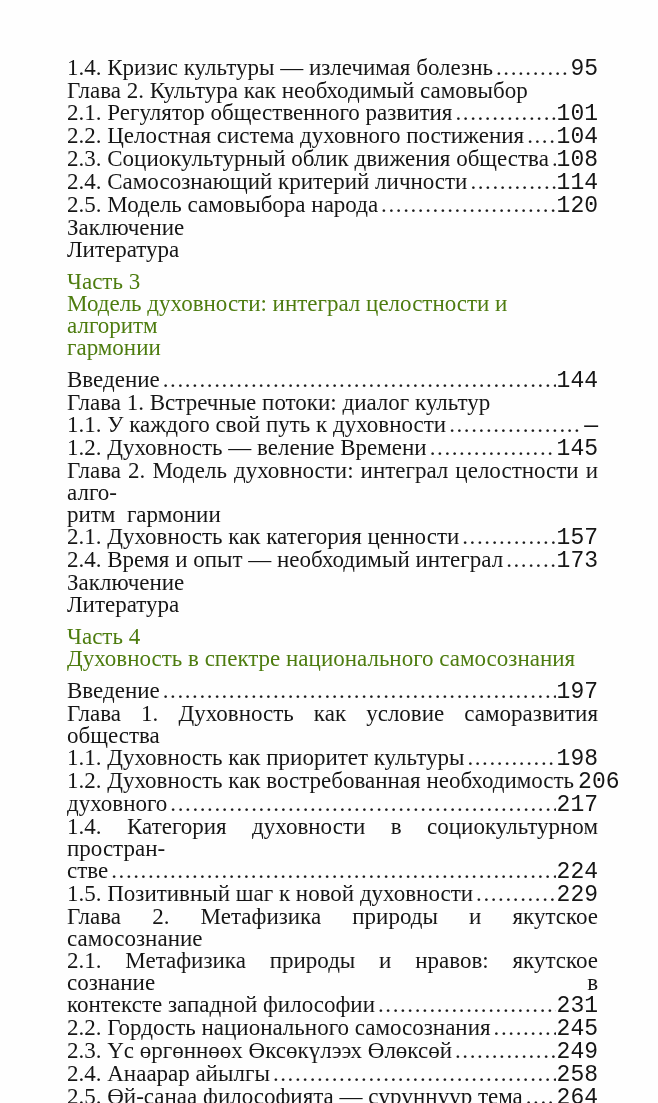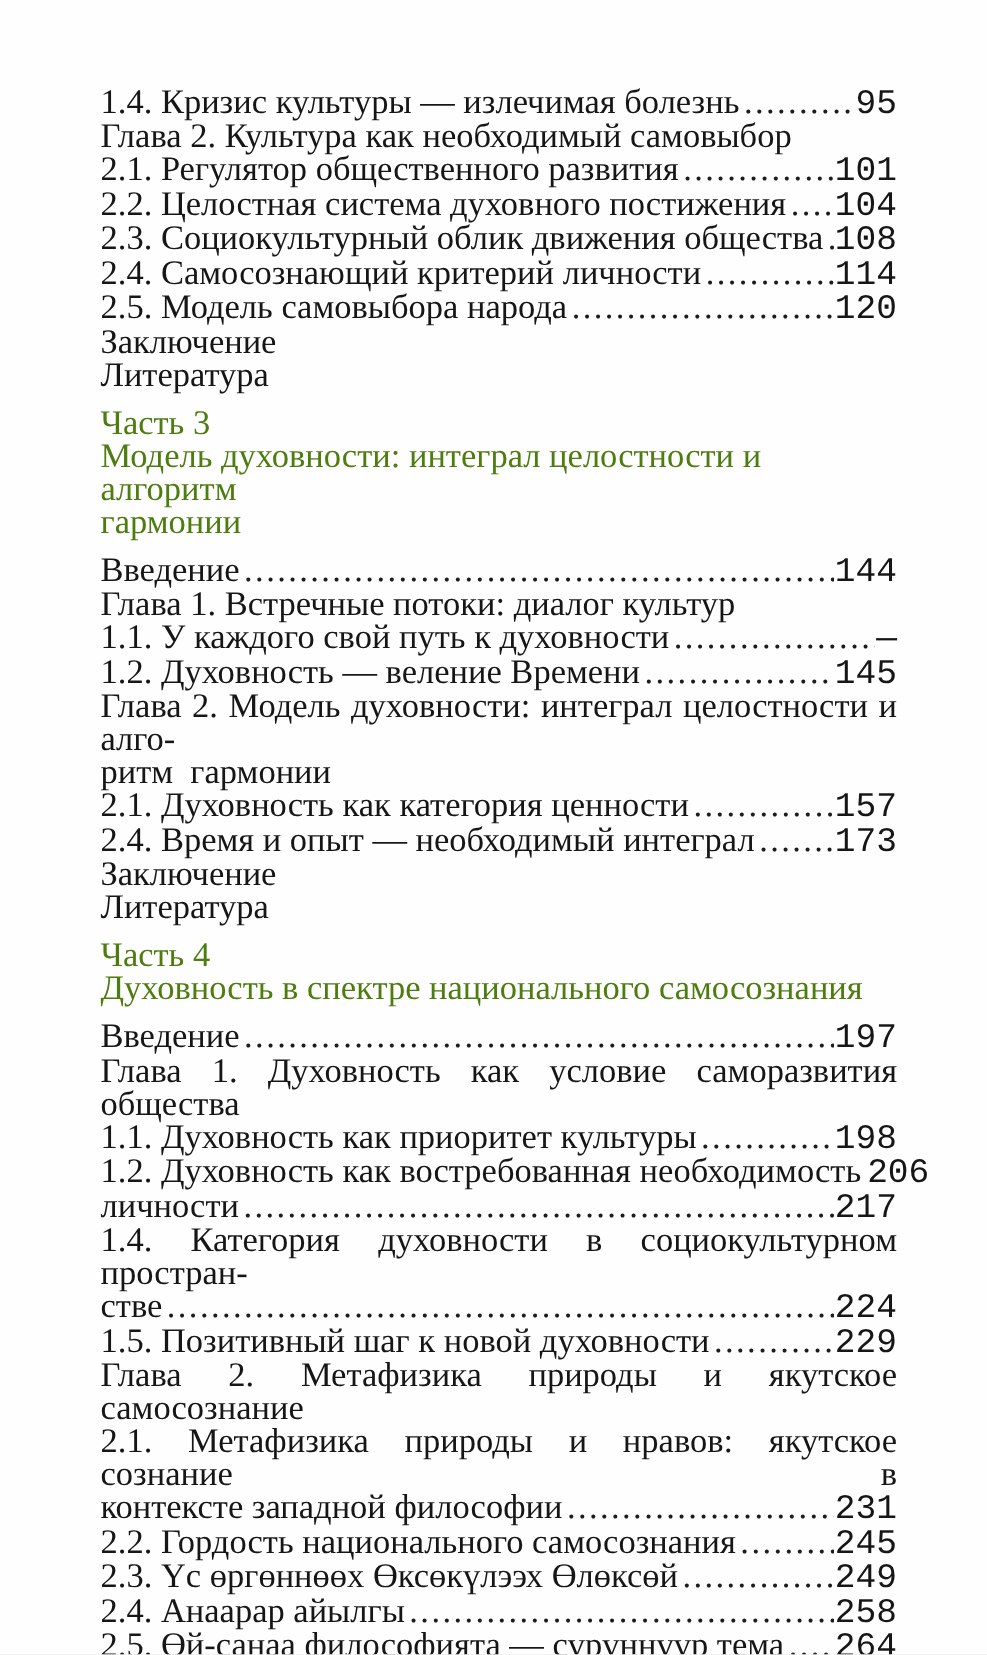--- a/index.html
+++ b/index.html
@@ -146,21 +146,21 @@
         <span class="t">1.1. Духовность как приоритет культуры</span>
         <span class="dots"></span>
         <span class="pg">198</span>
       </div>
       <div class="row entry">
         <span class="t">1.2. Духовность как востребованная необходимость</span>
         <span class="dots"></span>
         <span class="pg">206</span>
       </div>
       <div class="row entry">
-        <span class="t">личности</span>
+        <span class="t">духовного</span>
         <span class="dots"></span>
         <span class="pg">217</span>
       </div>
       <div class="row just">1.4. Категория духовности в социокультурном простран-</div>
       <div class="row entry">
         <span class="t">стве</span>
         <span class="dots"></span>
         <span class="pg">224</span>
       </div>
       <div class="row entry">

